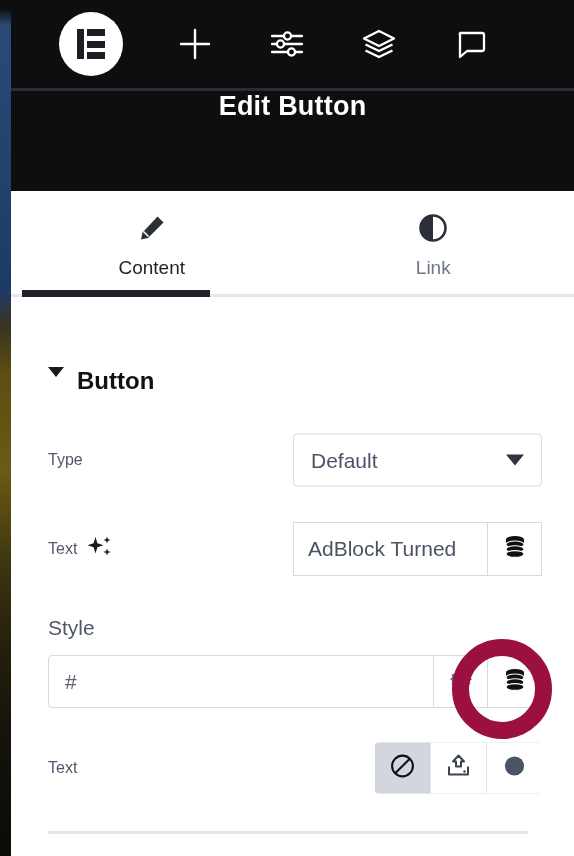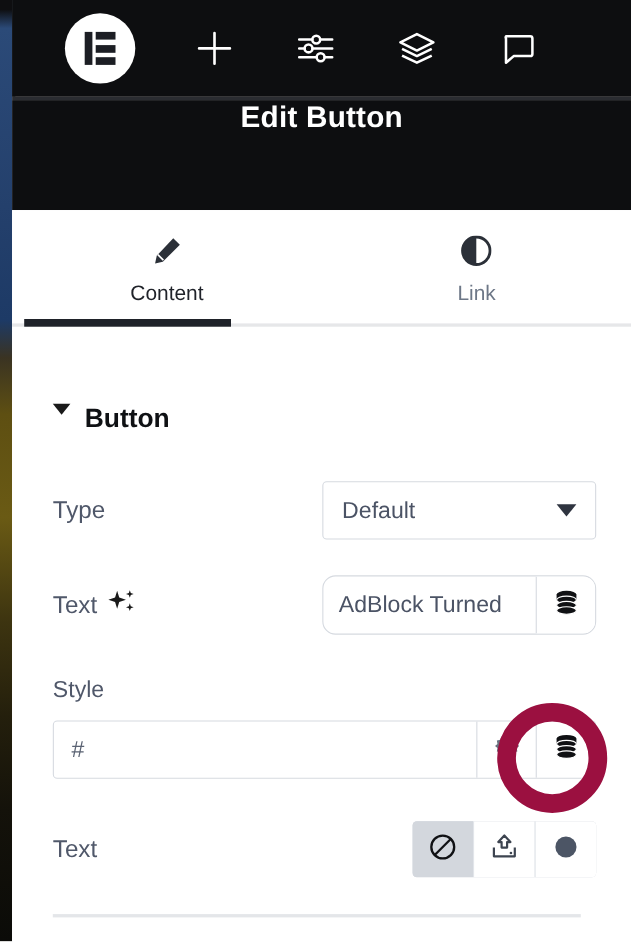--- a/index.html
+++ b/index.html
@@ -183,21 +183,21 @@
   }
 
   .row {
     position: absolute;
     left: 37px;
     width: 494px;
     display: flex;
     align-items: center;
   }
   .row-label {
-    font-size: 22px;
+    font-size: 16px;
     color: #50586a;
     display: flex;
     align-items: center;
     gap: 10px;
   }
 
   
   .row-type { top: 150px; }
   .select {
     position: absolute;
@@ -227,21 +227,21 @@
   }
 
   
   .row-text { top: 234px; }
   .input-wrap {
     position: absolute;
     right: 0; top: 50%;
     transform: translateY(-50%);
     width: 249px; height: 54px;
     border: 1px solid #d6dae0;
-    border-radius: 12px;
+    border-radius: 0;
     background: #ffffff;
     display: flex;
     align-items: stretch;
     box-sizing: border-box;
     overflow: hidden;
   }
   .input-field {
     flex: 1;
     display: flex;
     align-items: center;

